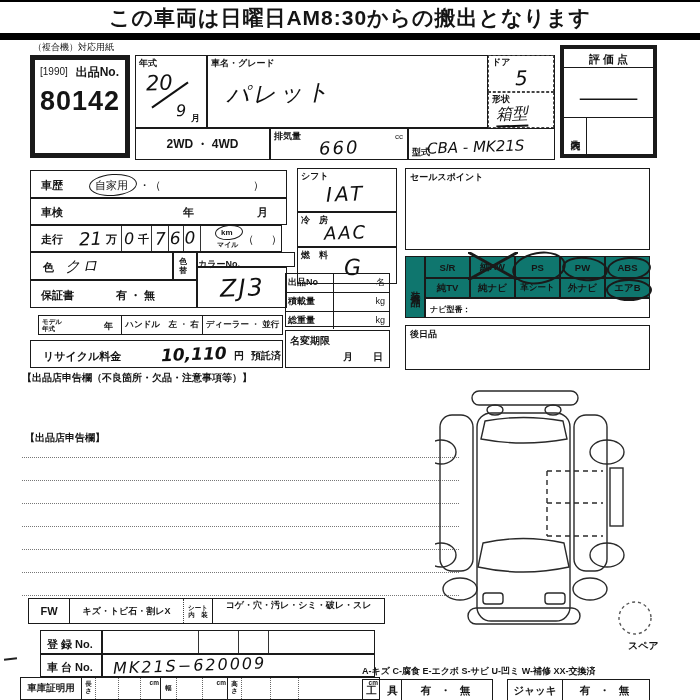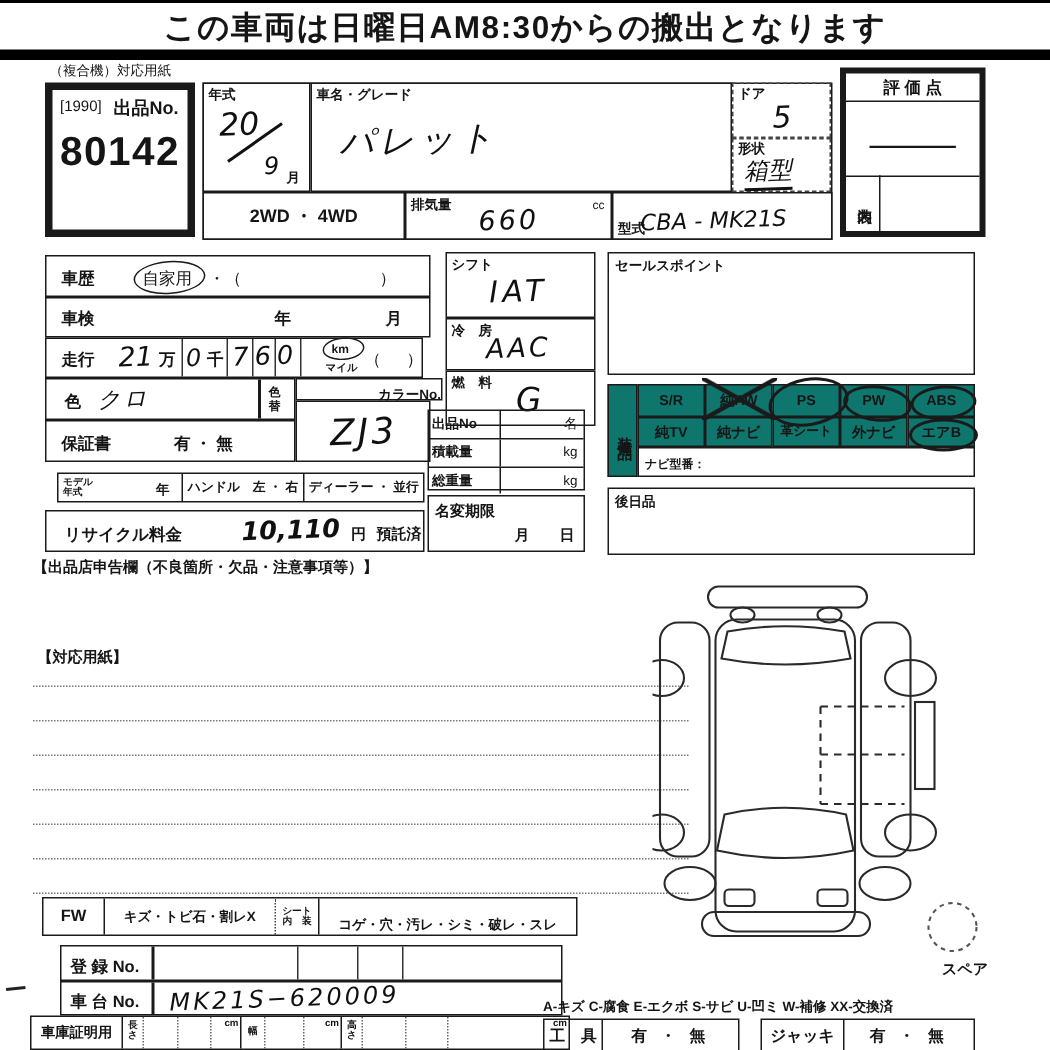--- a/index.html
+++ b/index.html
@@ -109,21 +109,21 @@
     <div class="vline" style="left:137px;top:0;height:100%;"></div>
     <div class="vline" style="left:152px;top:0;height:100%;"></div>
     <div class="vline" style="left:169px;top:0;height:100%;"></div>
   </div>
   <div class="box" style="left:30px;top:252px;width:167px;height:28px;">
     <span class="abs bold" style="left:12px;top:7px;font-size:11px;">色</span>
     <span class="hw abs" style="left:34px;top:4px;font-size:15px;letter-spacing:2px;">クロ</span>
     <div class="vline" style="left:141px;top:0;height:100%;width:1.5px;background:#1a1a1a;"></div>
     <span class="abs tinystack" style="left:146px;top:5px;width:12px;font-size:8px;line-height:1.1;word-break:break-all;">色替</span>
   </div>
-  <div class="box" style="left:197px;top:252px;width:98px;height:15px;text-align:right;">
+  <div class="box" style="left:197px;top:252px;width:98px;height:15px;text-align:left;">
     <span class="bold" style="font-size:9px;line-height:13px;">カラーNo.</span>
   </div>
   <div class="box" style="left:197px;top:267px;width:90px;height:41px;display:flex;align-items:center;justify-content:center;">
     <span class="hw" style="font-size:24px;letter-spacing:2px;">ZJ3</span>
   </div>
   <div class="box" style="left:30px;top:280px;width:167px;height:28px;">
     <span class="abs bold" style="left:10px;top:7px;font-size:11px;">保証書</span>
     <span class="abs bold" style="left:85px;top:7px;font-size:11px;">有 ・ 無</span>
   </div>
 
@@ -220,21 +220,21 @@
     </div>
   </div>
   <div class="box" style="left:30px;top:340px;width:253px;height:28px;">
     <span class="abs bold" style="left:12px;top:8px;font-size:11px;">リサイクル料金</span>
     <span class="hw abs" style="left:130px;top:3px;font-size:17px;font-weight:bold;">10,110</span>
     <span class="abs bold" style="left:203px;top:8px;font-size:10px;">円</span>
     <span class="abs bold" style="left:220px;top:8px;font-size:10px;">預託済</span>
   </div>
   <div class="abs bold" style="left:22px;top:371px;font-size:10px;">【出品店申告欄（不良箇所・欠品・注意事項等）】</div>
 
-  <div class="abs bold" style="left:25px;top:431px;font-size:10px;">【対応用紙】</div>
+  <div class="abs bold" style="left:25px;top:431px;font-size:10px;">【出品店申告欄】</div>
   <div class="dotline" style="left:22px;top:457px;width:437px;"></div>
   <div class="dotline" style="left:22px;top:480px;width:437px;"></div>
   <div class="dotline" style="left:22px;top:503px;width:437px;"></div>
   <div class="dotline" style="left:22px;top:526px;width:437px;"></div>
   <div class="dotline" style="left:22px;top:549px;width:437px;"></div>
   <div class="dotline" style="left:22px;top:572px;width:437px;"></div>
   <div class="dotline" style="left:22px;top:595px;width:437px;"></div>
 
   <svg class="abs" viewBox="0 0 220 265" style="left:435px;top:383px;width:220px;height:265px;" fill="none" stroke="#2a2a2a" stroke-width="1.4">
     <rect x="37" y="8" width="106" height="14" rx="7"></rect>
@@ -270,21 +270,21 @@
     <div style="width:40px;border-right:1.5px solid #1a1a1a;display:flex;align-items:center;justify-content:center;">
       <span style="font-size:11px;font-weight:bold;">FW</span>
     </div>
     <div style="width:113px;display:flex;align-items:center;justify-content:center;">
       <span style="font-size:9px;font-weight:bold;">キズ・トビ石・割レX</span>
     </div>
     <div style="width:28px;border-left:1.5px dotted #444;border-right:1.5px solid #1a1a1a;display:flex;flex-direction:column;align-items:center;justify-content:center;">
       <span class="tinystack">シート</span>
       <span class="tinystack">内　装</span>
     </div>
-    <div style="flex:1;display:flex;align-items:flex-end;justify-content:center;">
+    <div style="flex:1;display:flex;align-items:flex-start;justify-content:center;">
       <span style="font-size:9px;font-weight:bold;">コゲ・穴・汚レ・シミ・破レ・スレ</span>
     </div>
   </div>
   <div class="box" style="left:40px;top:630px;width:335px;height:24px;">
     <span class="abs bold" style="left:6px;top:6px;font-size:11px;">登 録 No.</span>
     <div class="vline" style="left:60px;top:0;height:100%;width:1.5px;background:#1a1a1a;"></div>
     <div class="vline" style="left:157px;top:0;height:100%;"></div>
     <div class="vline" style="left:197px;top:0;height:100%;"></div>
     <div class="vline" style="left:227px;top:0;height:100%;"></div>
   </div>

